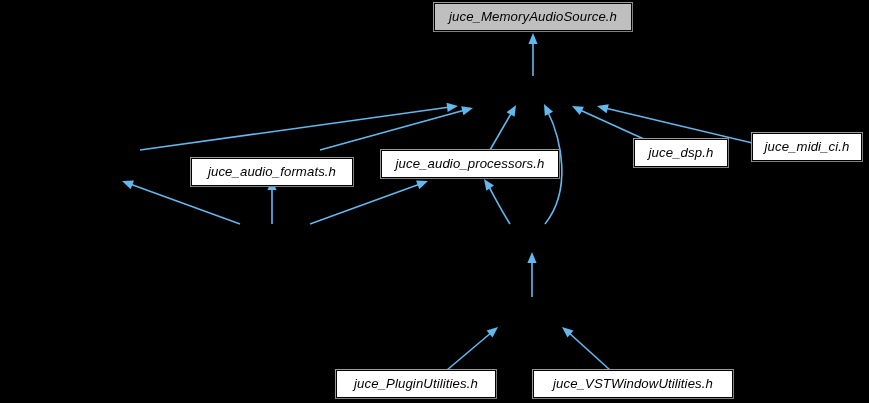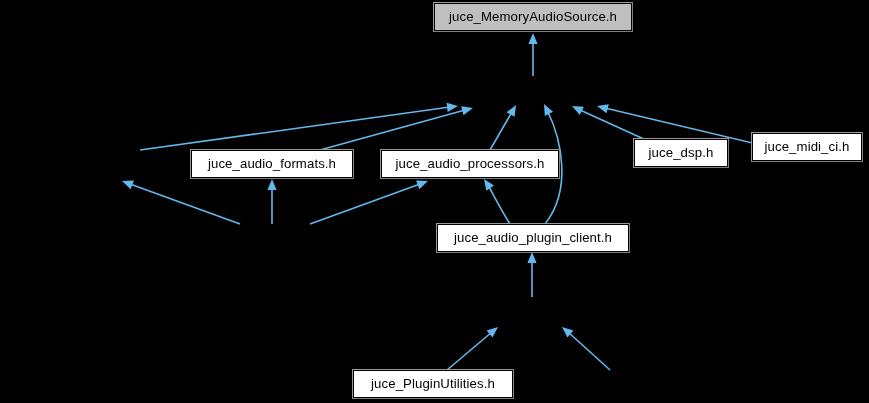--- a/index.html
+++ b/index.html
@@ -32,20 +32,21 @@
     color: #000000;
     font-size: 13.2px;
     line-height: 1;
     display: flex;
     align-items: center;
     justify-content: center;
     white-space: nowrap;
     box-shadow: 1px 1px 0 0 #808080, -1px -1px 0 0 #9a9a9a,
                 1px -1px 0 0 #8d8d8d, -1px 1px 0 0 #8d8d8d;
     letter-spacing: 0.1px;
+    font-style: italic;
   }
   .graph-node.current {
     background: #bfbfbf;
     border-color: #000000;
   }
 </style>
 </head>
 <body>
 
 <div id="graph-canvas" style="background: rgb(0, 0, 0);">
@@ -75,31 +76,31 @@
       <path d="M 532,297 L 532,259" stroke="#63b8ee" stroke-width="1.6" fill="none"></path>
       <polygon points="532,252 536.6,263 527.4,263" fill="#63b8ee"></polygon>
       <path d="M 447,370 L 492,332" stroke="#63b8ee" stroke-width="1.6" fill="none"></path>
       <polygon points="498,327 492.49441416288545,337.5758462824572 486.6047176859723,330.50821051016135" fill="#63b8ee"></polygon>
       <path d="M 610,370 L 568,332" stroke="#63b8ee" stroke-width="1.6" fill="none"></path>
       <polygon points="562,327 573.3952823140278,330.50821051016135 567.5055858371145,337.5758462824572" fill="#63b8ee"></polygon>
     </svg>
 <div class="graph-node current" style="left: 434px; top: 3px; width: 198px; height: 28px;">
       <span>juce_MemoryAudioSource.h</span>
     </div>
-    <div class="graph-node" style="left: 191px; top: 150px; width: 162px; height: 28px;">
+    <div class="graph-node" style="left: 191px; top: 158px; width: 162px; height: 28px;">
       <span>juce_audio_formats.h</span>
     </div>
     <div class="graph-node" style="left: 381px; top: 150px; width: 178px; height: 28px; justify-content: center;">
       <span>juce_audio_processors.h</span>
     </div>
     <div class="graph-node" style="left: 634px; top: 139px; width: 94px; height: 28px;">
       <span>juce_dsp.h</span>
     </div>
     <div class="graph-node" style="left: 752px; top: 133px; width: 110px; height: 28px;">
       <span>juce_midi_ci.h</span>
     </div>
-    <div class="graph-node" style="left: 437px; top: 224px; width: 192px; height: 28px;">
-      <span>juce_audio_plugin_client.h</span>
+    <div class="graph-node" style="left: 336px; top: 370px; width: 160px; height: 28px;">
+      <span>juce_PluginUtilities.h</span>
     </div>
-    <div class="graph-node" style="left: 353px; top: 370px; width: 160px; height: 28px;">
-      <span>juce_PluginUtilities.h</span>
+    <div class="graph-node" style="left: 533px; top: 370px; width: 200px; height: 28px;">
+      <span>juce_VSTWindowUtilities.h</span>
     </div>
   </div>
 
 </body></html>

